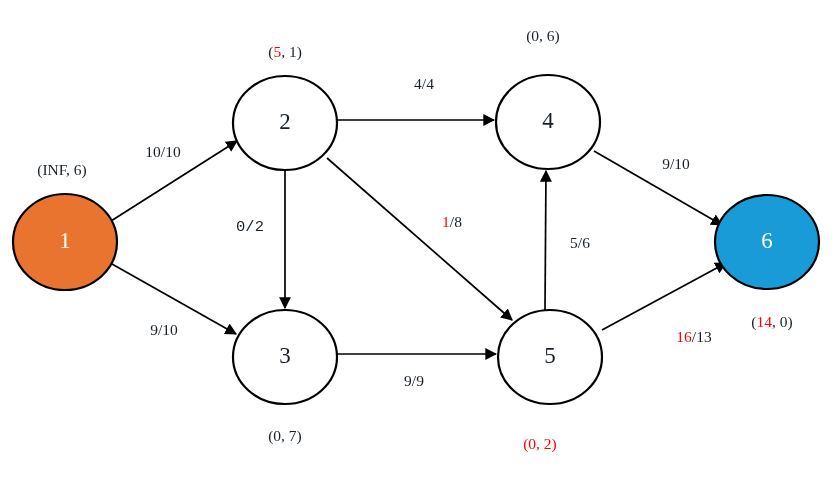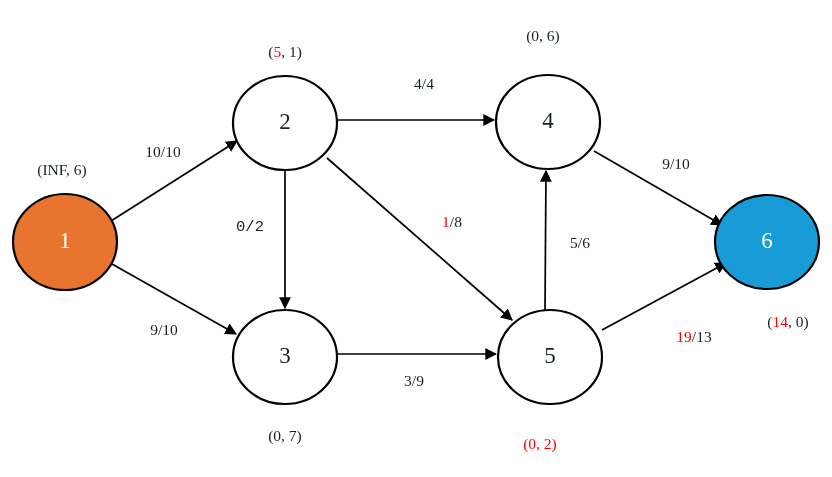--- a/index.html
+++ b/index.html
@@ -91,24 +91,24 @@
         <ellipse class="node-circle" cx="767" cy="242" rx="52" ry="47" fill="#189bd7"></ellipse>
         <text class="node-label" x="767" y="243" fill="#ffffff">6</text>
       </g>
   </svg>
   <div id="label-layer">
       <div class="edge-label" style="left: 163px; top: 152px;"><span class="blk">10/10</span></div>
       <div class="edge-label" style="left: 164px; top: 330px;"><span class="blk">9/10</span></div>
       <div class="edge-label" style="left: 250px; top: 228px; font-family: Liberation Mono, monospace;"><span class="blk">0/2</span></div>
       <div class="edge-label" style="left: 424px; top: 84px;"><span class="blk">4/4</span></div>
       <div class="edge-label" style="left: 444px; top: 222px; margin-left: 8px;"><span class="red">1</span><span class="blk">/8</span></div>
-      <div class="edge-label" style="left: 414px; top: 381px;"><span class="blk">3/9</span></div>
+      <div class="edge-label" style="left: 414px; top: 381px;"><span class="blk">9/9</span></div>
       <div class="edge-label" style="left: 580px; top: 243px;"><span class="blk">5/6</span></div>
       <div class="edge-label" style="left: 676px; top: 164px;"><span class="blk">9/10</span></div>
-      <div class="edge-label" style="left: 694px; top: 337px;"><span class="red">19</span><span class="blk">/13</span></div>
+      <div class="edge-label" style="left: 694px; top: 337px;"><span class="red">16</span><span class="blk">/13</span></div>
       <div class="node-annot" style="left: 62px; top: 170px;"><span class="blk">(INF, 6)</span></div>
       <div class="node-annot" style="left: 285px; top: 52px;"><span class="blk">(</span><span class="red">5</span><span class="blk">, 1)</span></div>
       <div class="node-annot" style="left: 285px; top: 436px;"><span class="blk">(0, 7)</span></div>
       <div class="node-annot" style="left: 543px; top: 36px;"><span class="blk">(0, 6)</span></div>
       <div class="node-annot" style="left: 540px; top: 444px;"><span class="red">(0, 2)</span></div>
-      <div class="node-annot" style="left: 788px; top: 322px;"><span class="blk">(</span><span class="red">14</span><span class="blk">, 0)</span></div>
+      <div class="node-annot" style="left: 772px; top: 322px;"><span class="blk">(</span><span class="red">14</span><span class="blk">, 0)</span></div>
     </div>
 </div>
 
 </body></html>

